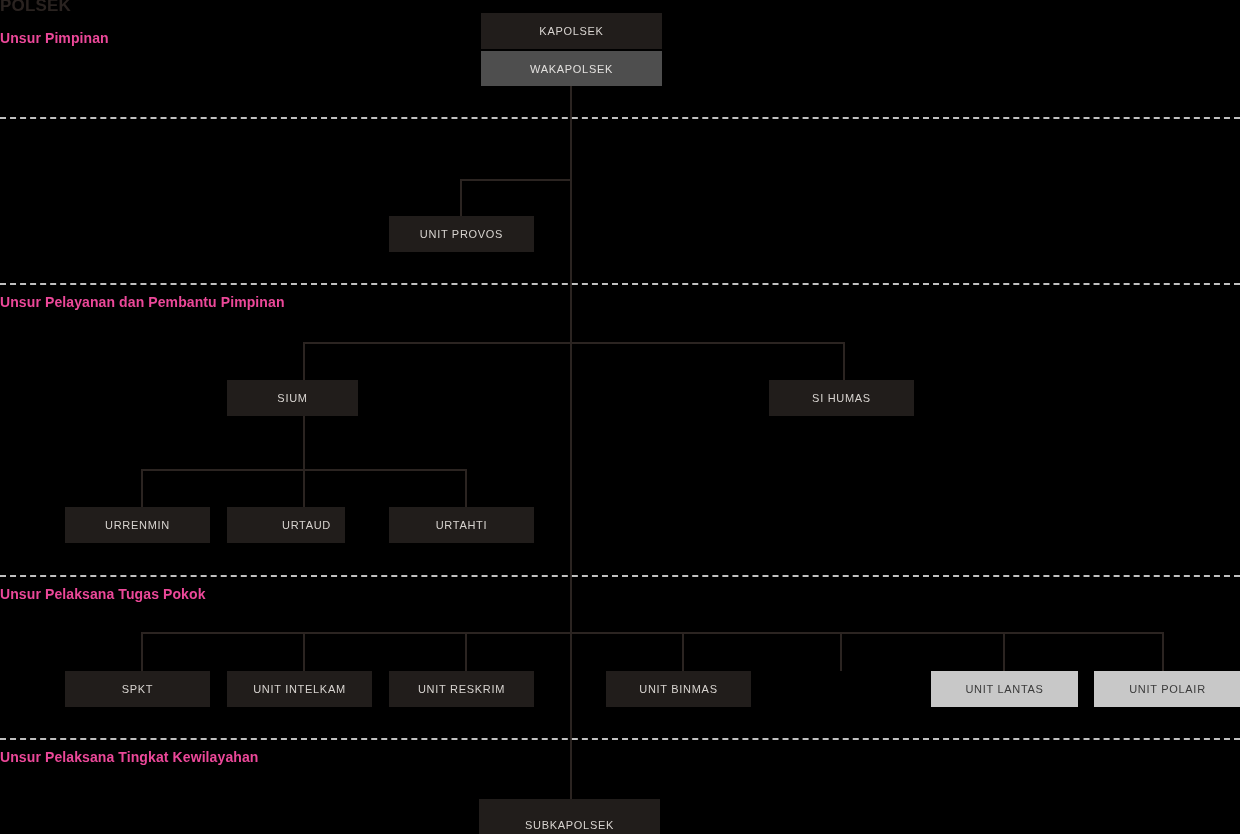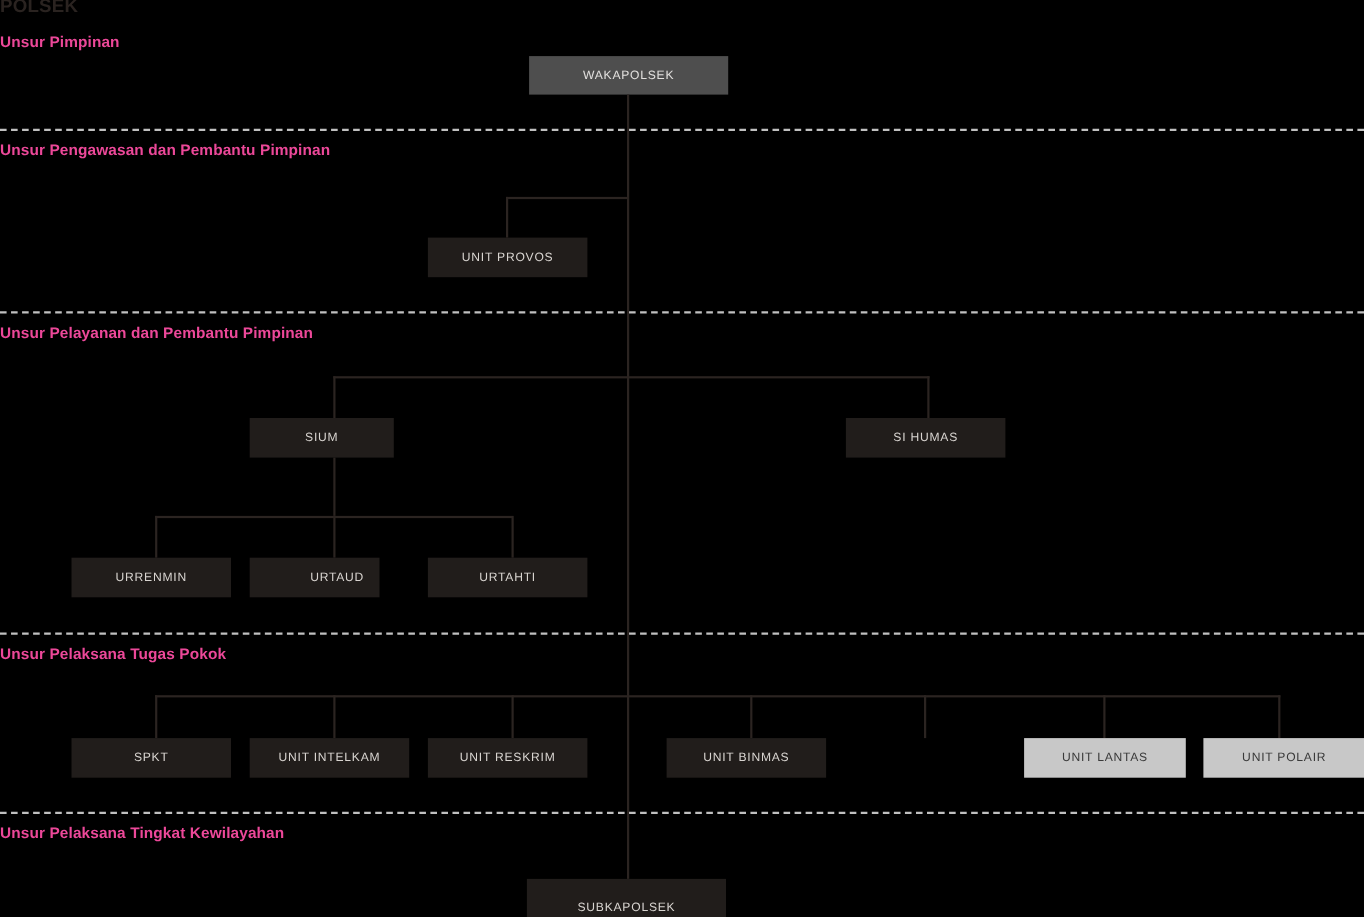--- a/index.html
+++ b/index.html
@@ -84,27 +84,27 @@
 </style>
 </head>
 <body>
 
 <div id="chart">
 
   <div class="page-title">POLSEK</div>
 
   <div class="section-label" style="top:30px;">Unsur Pimpinan</div>
 
+  <div class="node" style="left:481px; top:13px; width:181px; height:36px;">KAPOLSEK</div>
   <div class="node gray" style="left:481px; top:51px; width:181px; height:35px;">WAKAPOLSEK</div>
 
   <div class="line-v" style="left:570px; top:86px; height:713px;"></div>
 
   <div class="divider" style="top:117px;"></div>
 
-  <div class="section-label" style="top:128px;">Unsur Pengawasan dan Pembantu Pimpinan</div>
 
   <div class="line-h" style="left:460px; top:179px; width:111px;"></div>
   <div class="line-v" style="left:460px; top:179px; height:37px;"></div>
 
   <div class="node" style="left:389px; top:216px; width:145px;">UNIT PROVOS</div>
 
   <div class="divider" style="top:283px;"></div>
 
   <div class="section-label" style="top:294px;">Unsur Pelayanan dan Pembantu Pimpinan</div>
 

